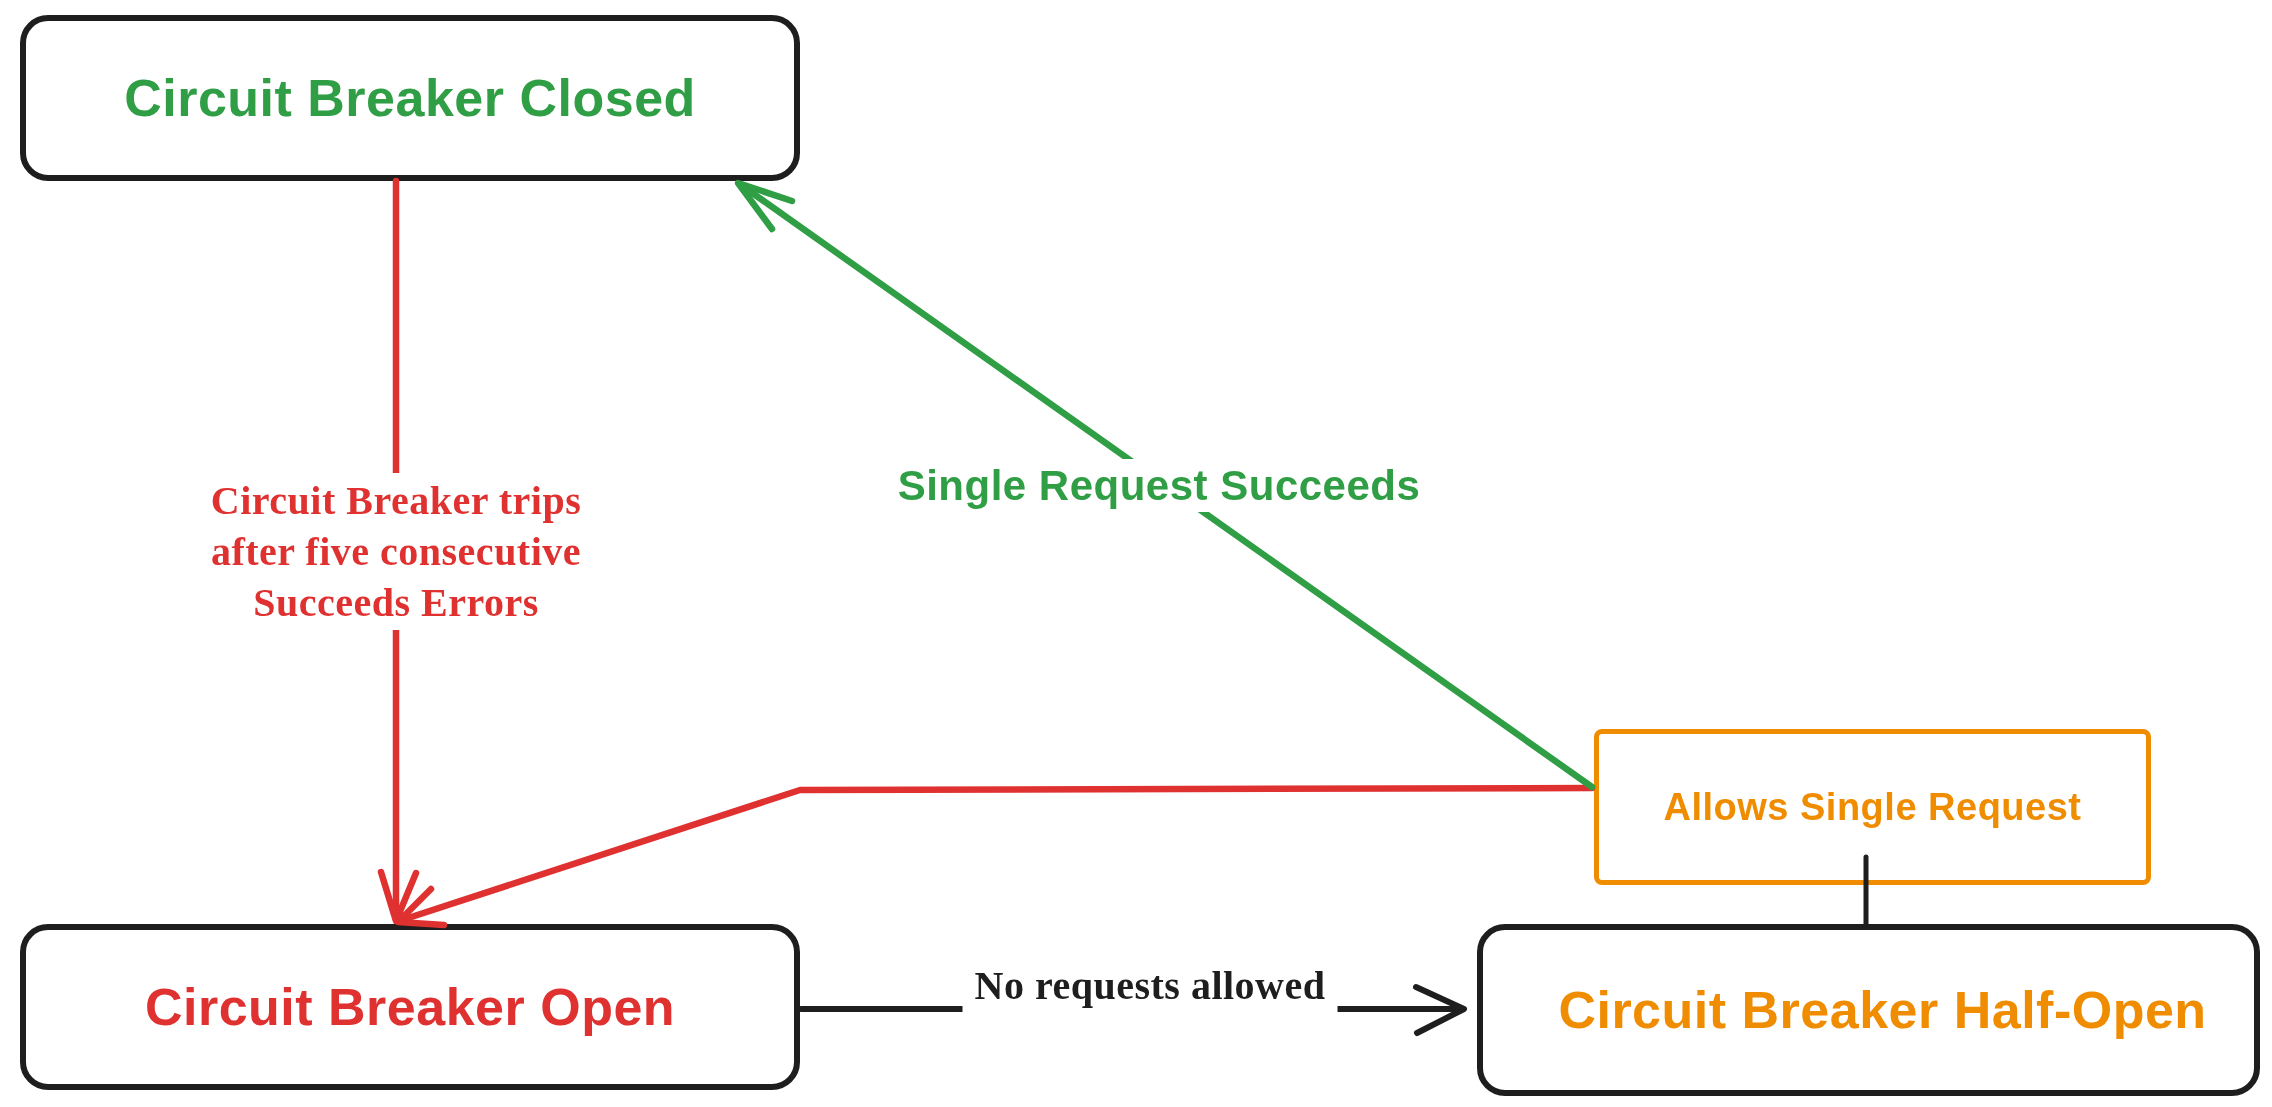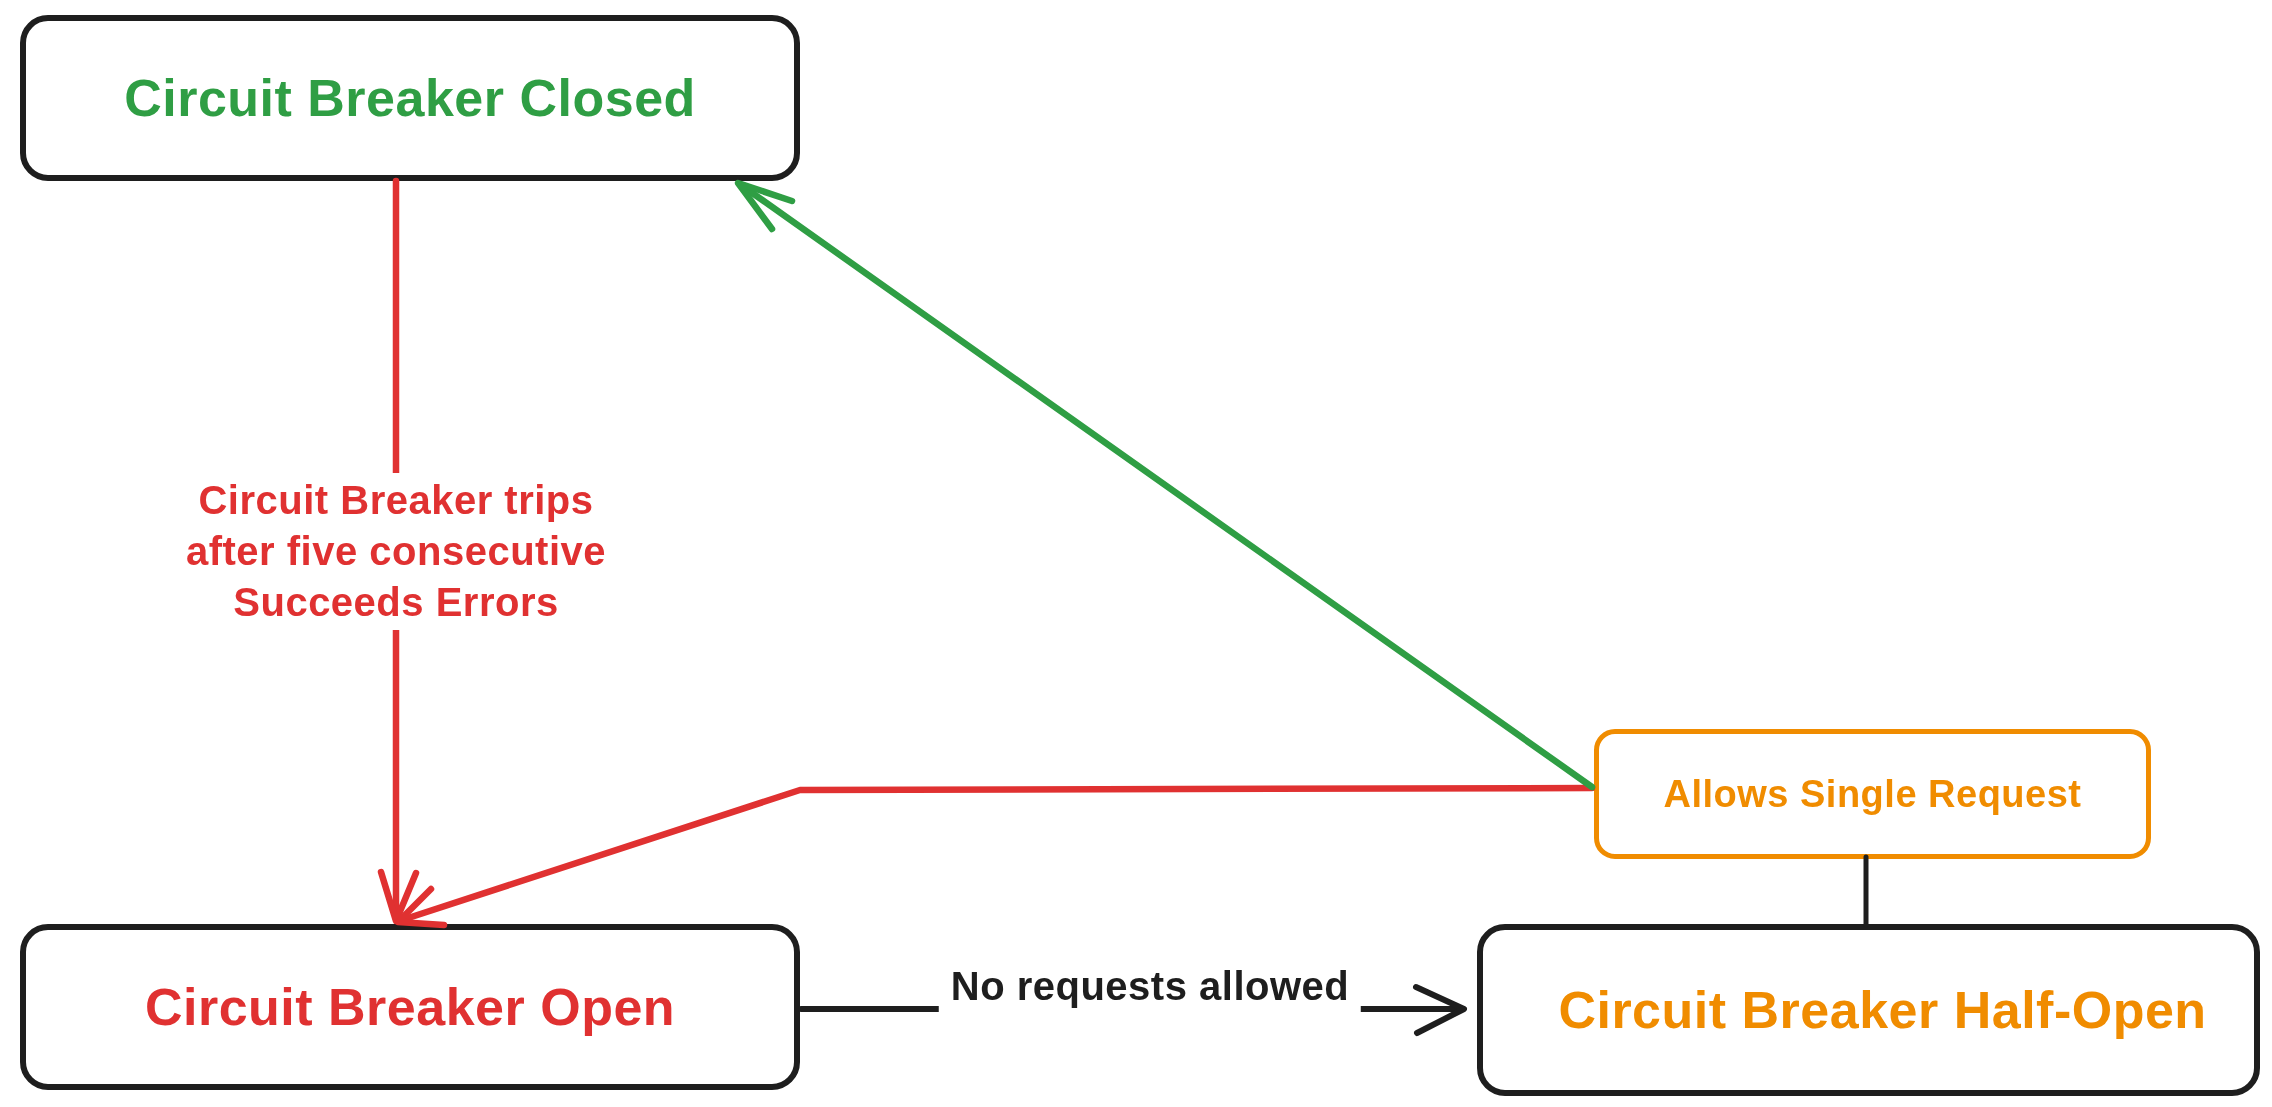--- a/index.html
+++ b/index.html
@@ -28,24 +28,24 @@
     border-radius: 28px;
     display: flex; align-items: center; justify-content: center;
     text-align: center;
     z-index: 1;
     letter-spacing: 0.5px;
   }
   .node-closed   { left: 20px;   top: 15px;  width: 780px; height: 166px; color: var(--green);  font-size: 52px; }
   .node-open     { left: 20px;   top: 924px; width: 780px; height: 166px; color: var(--red);    font-size: 52px; }
   .node-halfopen { left: 1477px; top: 924px; width: 783px; height: 172px; color: var(--orange); font-size: 52px; padding-left: 28px; }
   .node-allows   {
-    left: 1594px; top: 729px; width: 557px; height: 130px;
+    left: 1594px; top: 729px; width: 557px; height: 156px;
     color: var(--orange);
     border: 5px solid var(--orange);
-    border-radius: 21px;
+    border-radius: 8px;
     font-size: 38px;
   }
 
   
   svg.edges {
     position: absolute; left: 0; top: 0;
     width: 2272px; height: 1107px;
     z-index: 2;
     pointer-events: none;
   }
@@ -58,21 +58,21 @@
   
   .edge-label {
     position: absolute;
     z-index: 3;
     background: var(--bg);
     text-align: center;
     transform: translateX(-50%);
     padding: 2px 12px;
     letter-spacing: 0.5px;
   }
-  .edge-label .line { white-space: nowrap; }
+  .edge-label .line { white-space: nowrap; font-family: Liberation Serif, serif; }
   .label-trip     { left: 396px;  top: 473px; font-size: 40px; line-height: 51px; color: var(--red); }
   .label-succeeds { left: 1159px; top: 459px; font-size: 42px; line-height: 49px; color: var(--green); white-space: nowrap; }
   .label-fails    { left: 1142px; top: 770px; font-size: 42px; line-height: 49px; color: var(--red); white-space: nowrap; }
   .label-delay    { left: 1150px; top: 958px; font-size: 40px; line-height: 52px; color: var(--ink); }
 </style>
 </head>
 <body>
 
 <div class="stage">
 
@@ -108,19 +108,20 @@
 
     <path class="stroke-ink-thin" d="M1866 857 L1866 925"></path>
   </svg>
 
   <div class="edge-label label-trip">
     <div class="line">Circuit Breaker trips</div>
     <div class="line">after five consecutive</div>
     <div class="line">Succeeds Errors</div>
   </div>
 
+  <div class="edge-label label-succeeds">Single Request Succeeds</div>
 
 
   <div class="edge-label label-delay">
     <div class="line">No requests allowed</div>
   </div>
 
 </div>
 
 </body></html>

